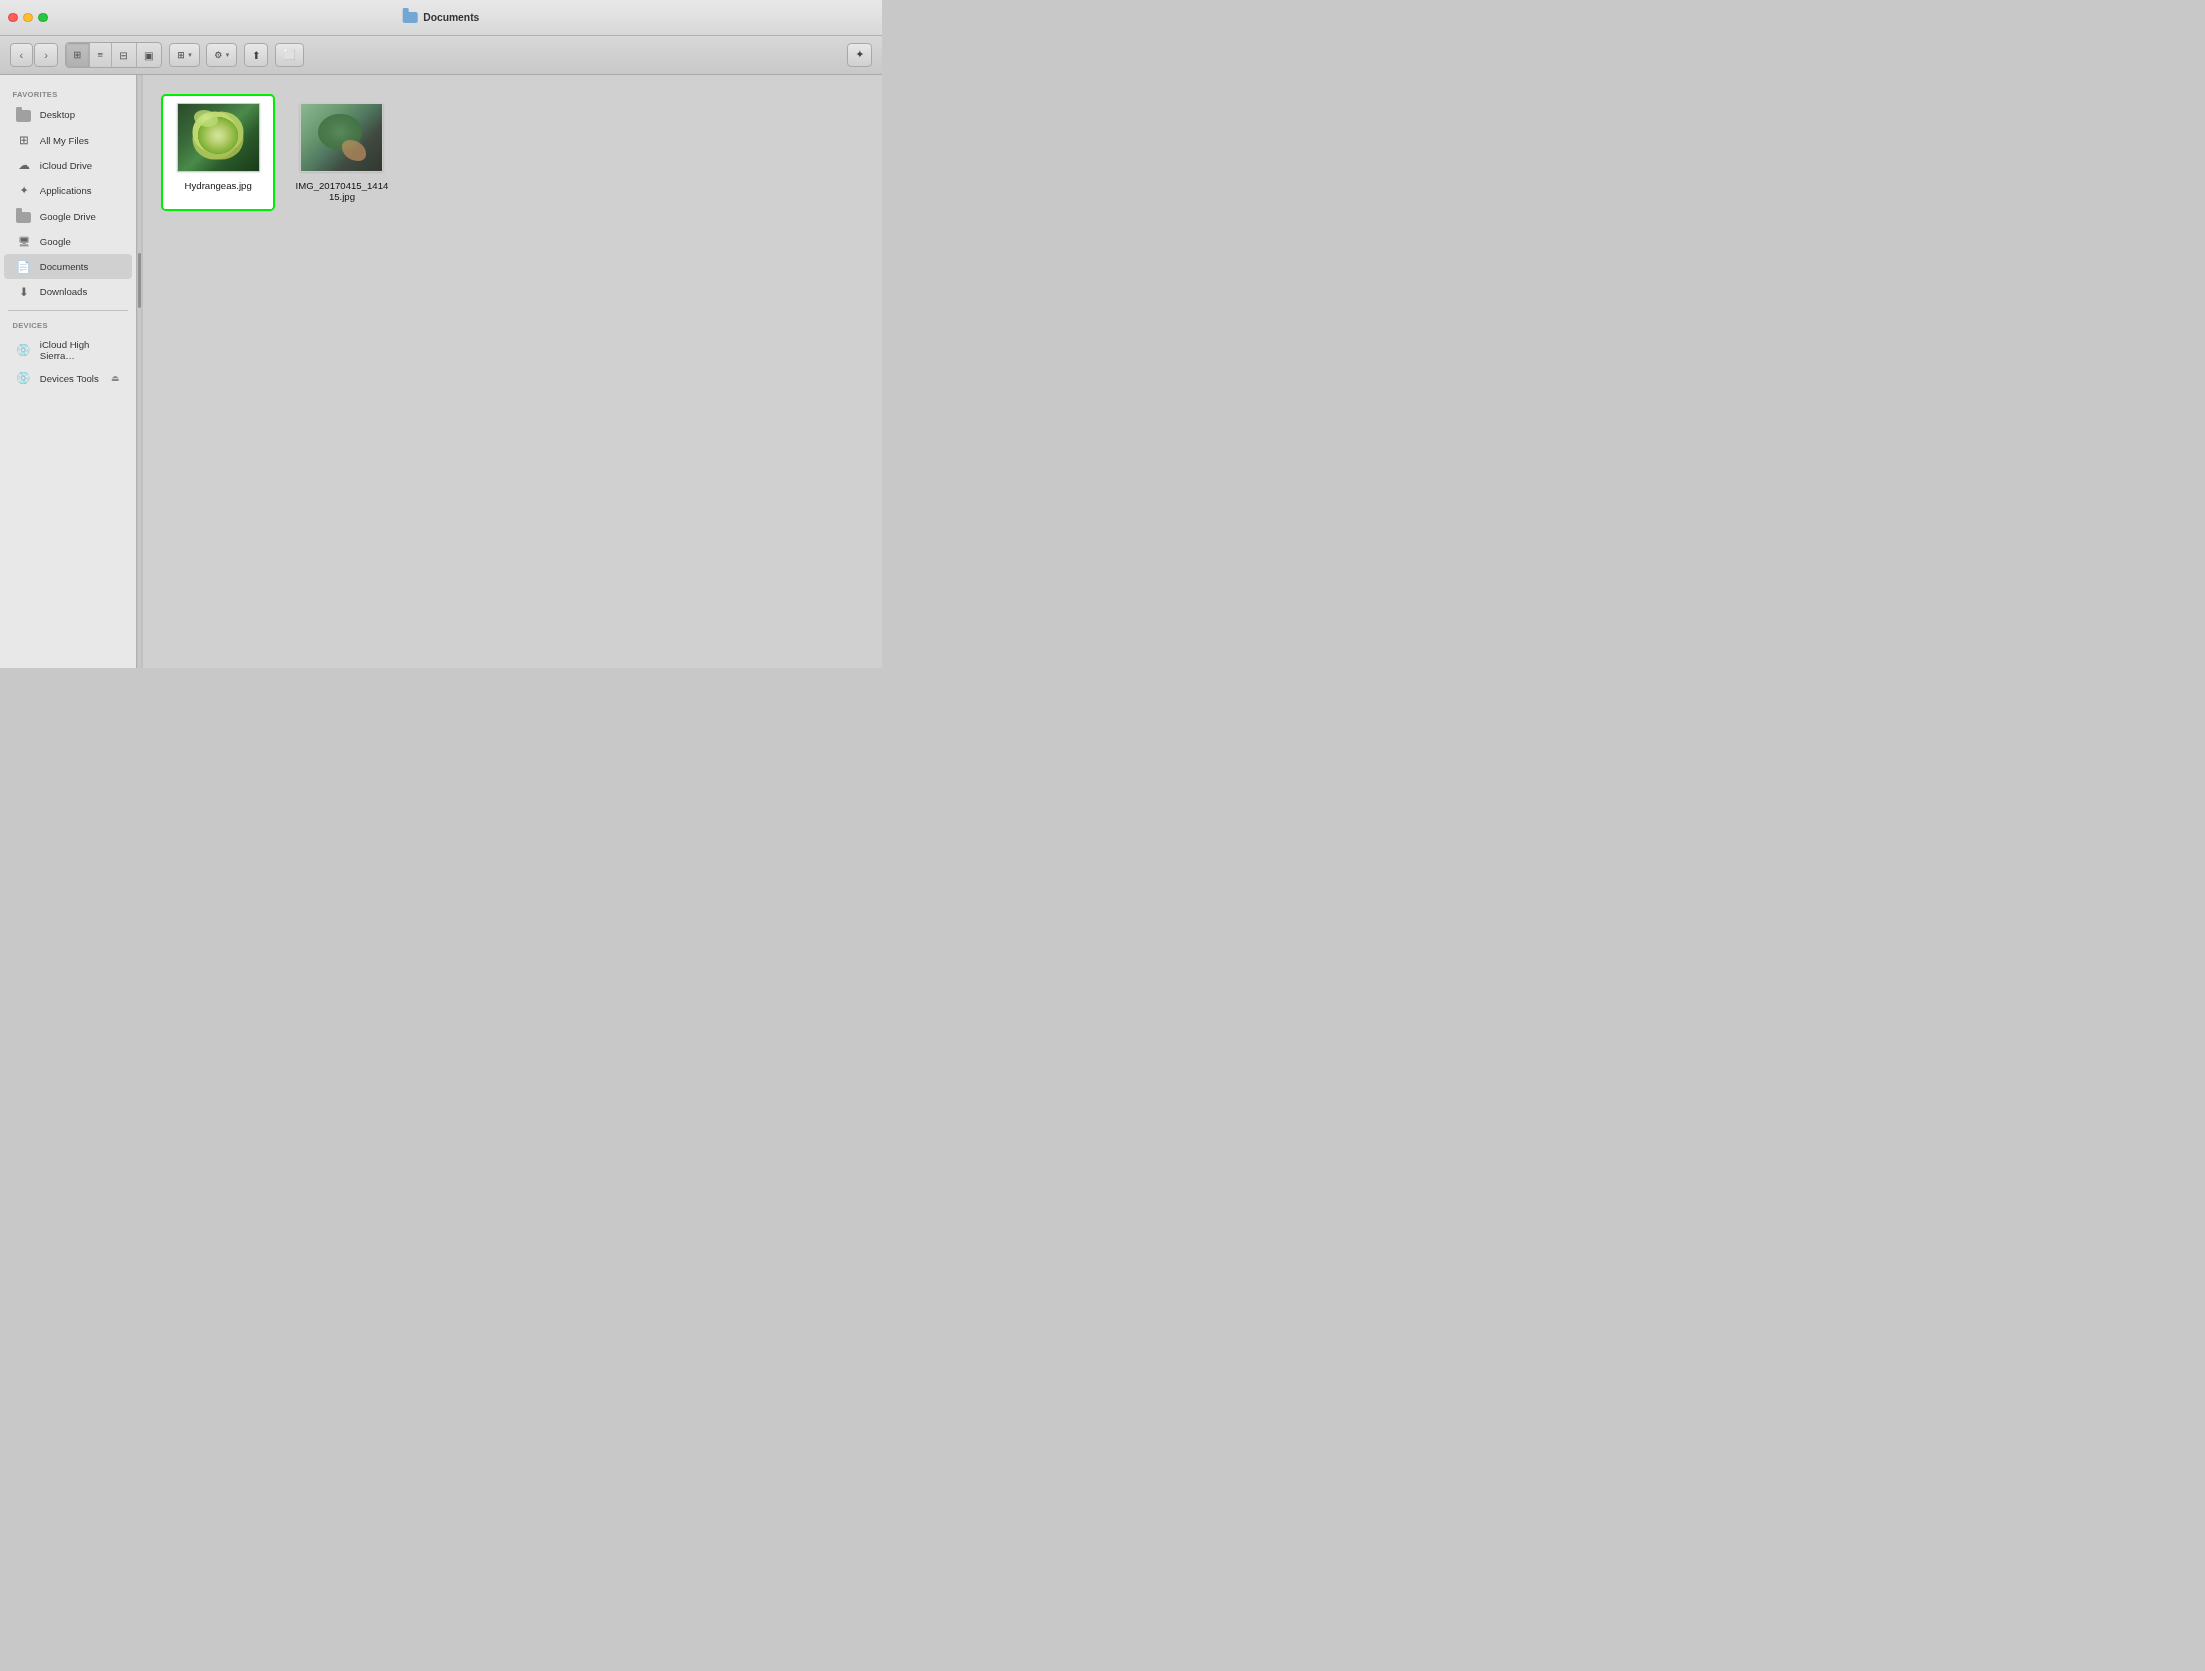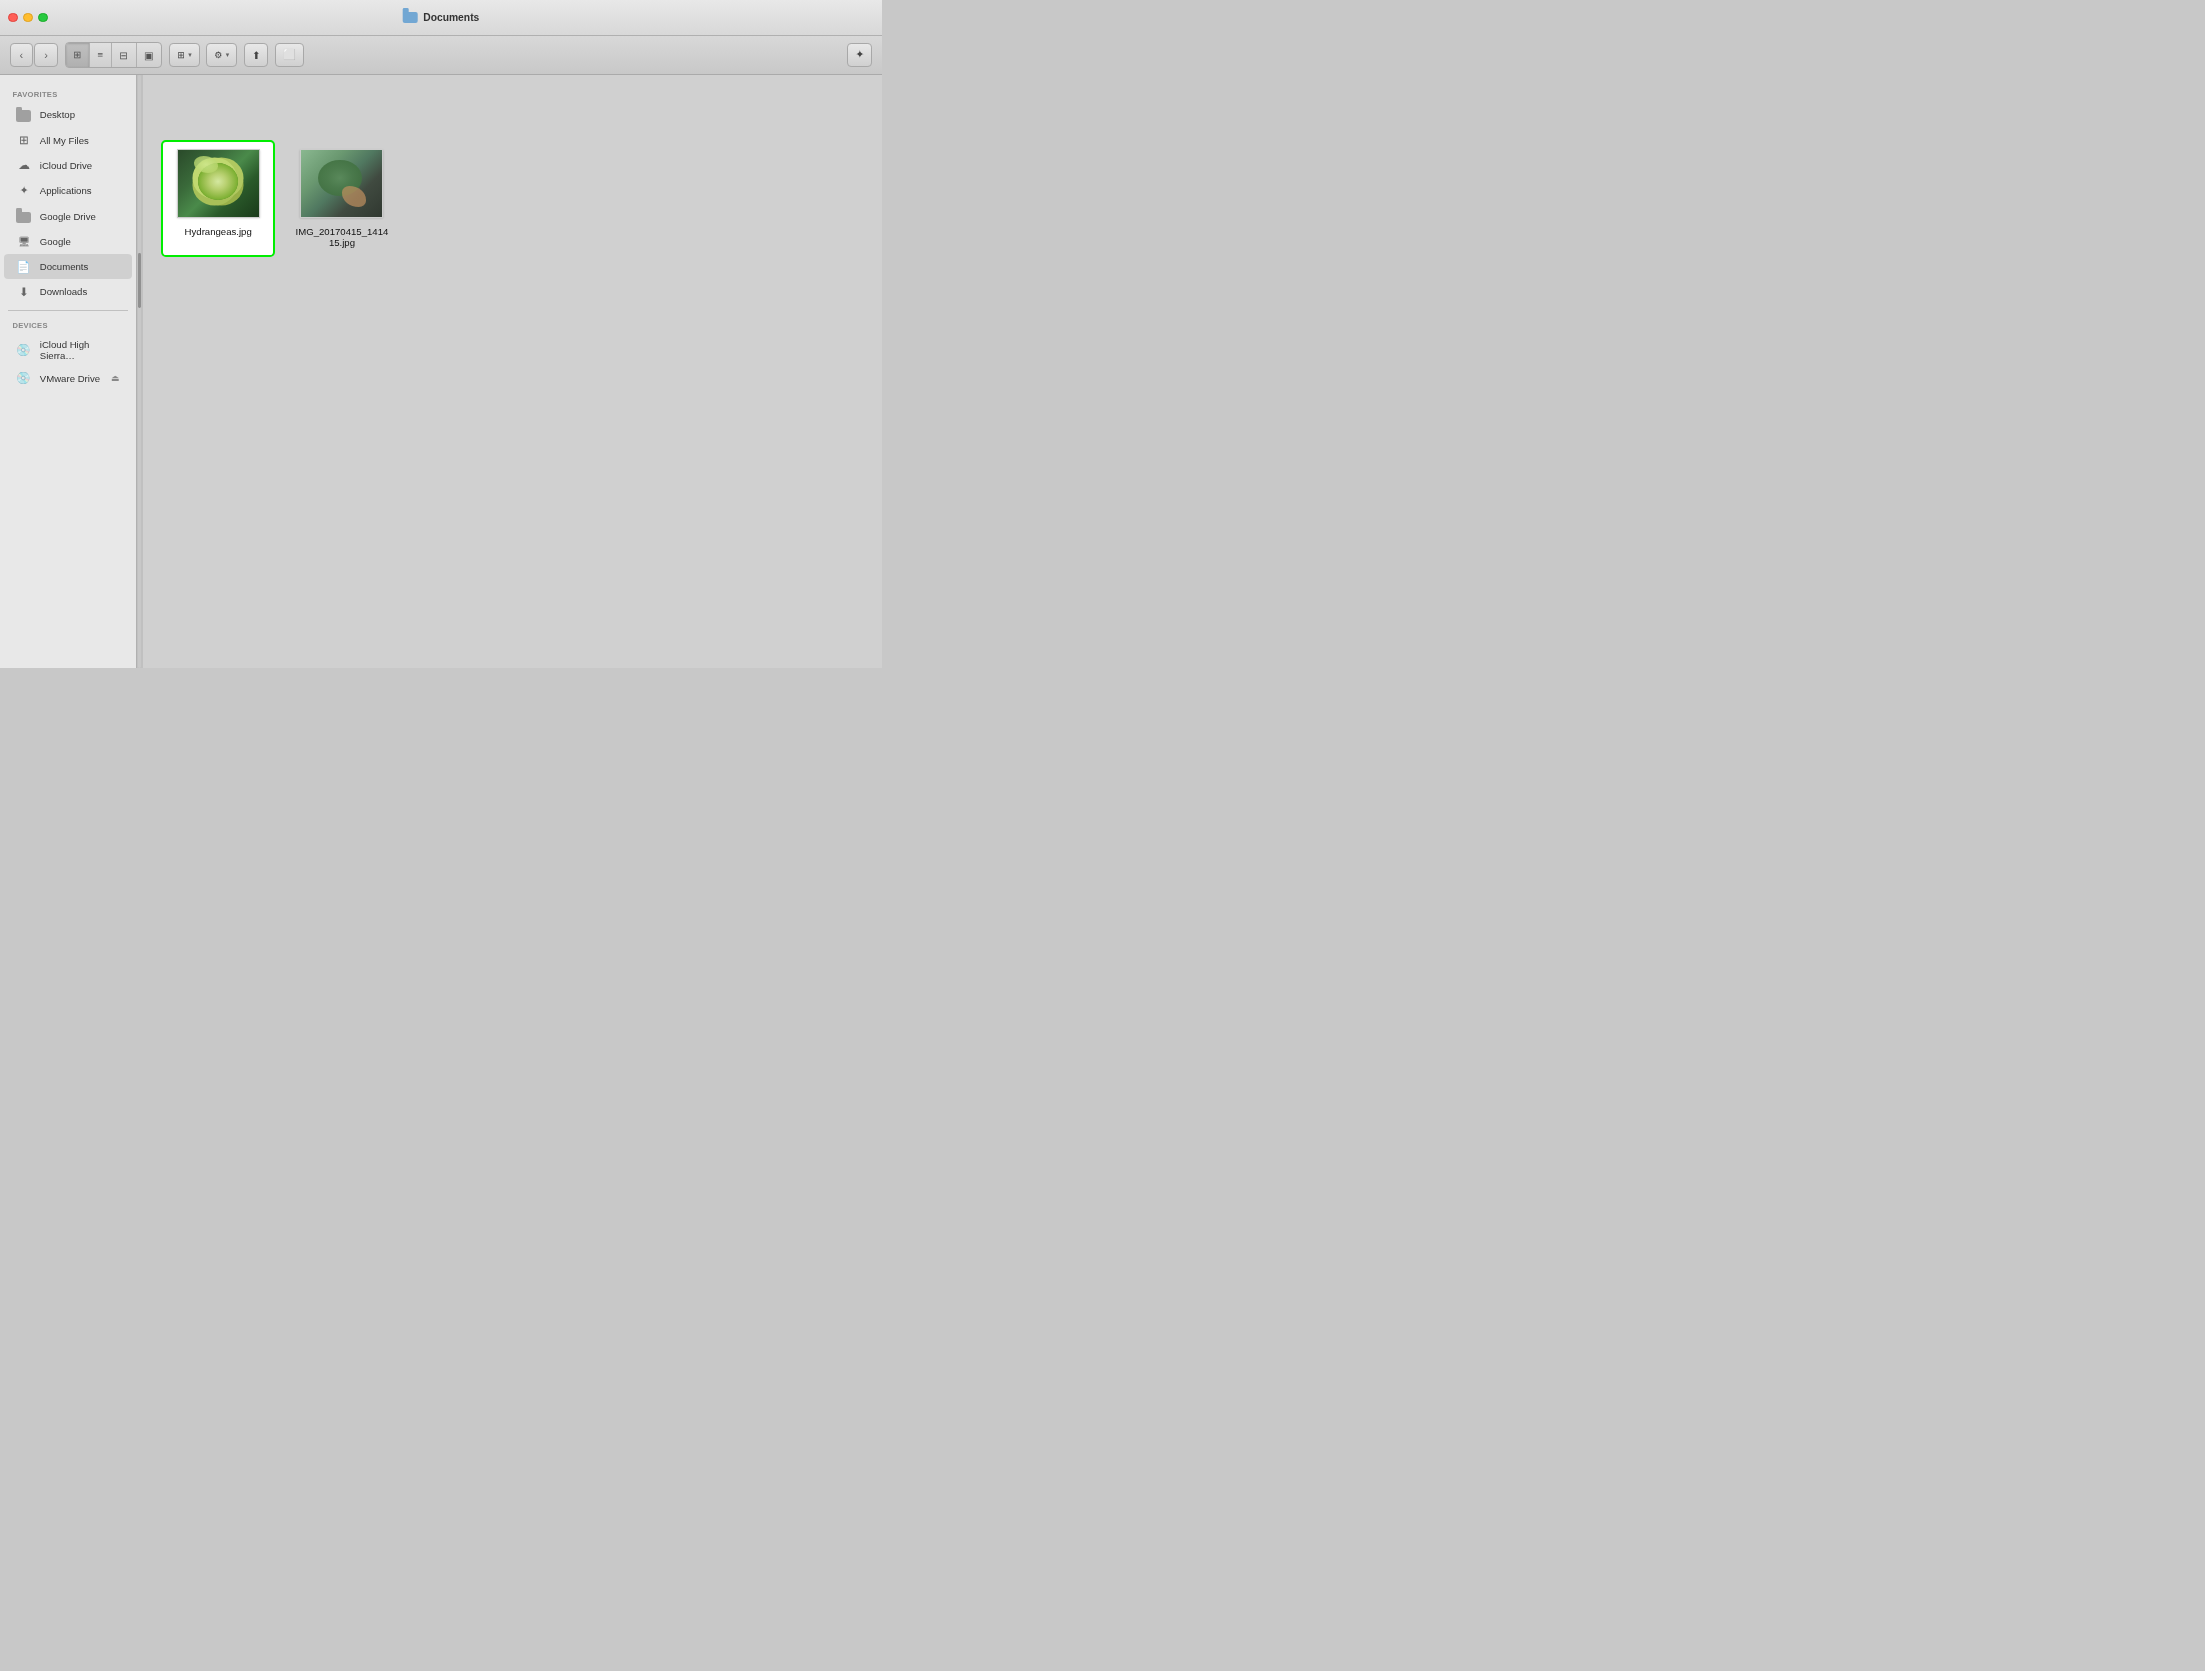--- a/index.html
+++ b/index.html
@@ -267,21 +267,20 @@
 
     
     .file-item {
       display: flex;
       flex-direction: column;
       align-items: center;
       width: 110px;
       cursor: pointer;
       padding: 6.9px;
       border-radius: 4.1px;
-      margin-top: 46px;
     }
     .file-item.selected {
       outline: 2.8px solid #00ee00;
       background: white;
       border-radius: 2.8px;
     }
     .file-thumbnail {
       width: 83px;
       height: 69px;
       background: white;
@@ -483,21 +482,21 @@
 
     <div class="sidebar-section-header">Devices</div>
 
     <div class="sidebar-item">
       <div class="sidebar-icon" style="font-size:11.7px; color:#666;">💿</div>
       <span>iCloud High Sierra…</span>
     </div>
 
     <div class="sidebar-item">
       <div class="sidebar-icon" style="font-size:11.7px; color:#666;">💿</div>
-      <span>VMware Drive</span>
+      <span>Devices Tools</span>
       <span style="margin-left:auto; font-size:9px; color:#888;">⏏</span>
     </div>
   </div>
 
   <div class="divider-bar">
     <div class="scroll-track">
       <div class="scroll-thumb"></div>
     </div>
   </div>
 

